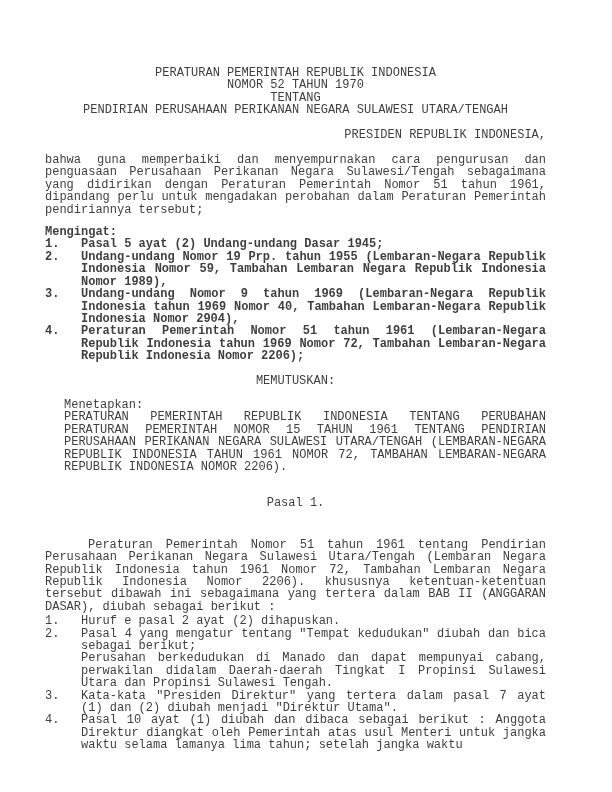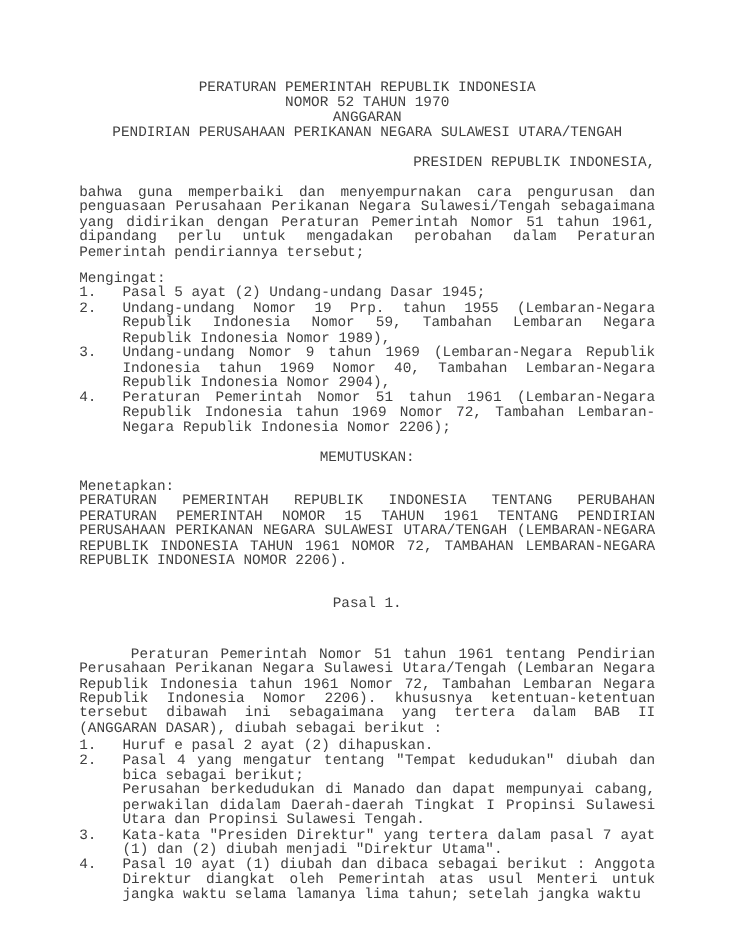--- a/index.html
+++ b/index.html
@@ -1,48 +1,48 @@
 <!DOCTYPE html>
 <html><head>
 <meta charset="utf-8">
 <style>
   html, body { margin: 0; padding: 0; background: #ffffff; }
   body { width: 612px; height: 792px; overflow: hidden; }
   .page {
     box-sizing: border-box;
     width: 612px; height: 792px;
-    padding: 67px 66px 0 66px;
+    padding: 67px 66px 0 45px;
     background: #ffffff;
     font-family: "Liberation Mono", "DejaVu Sans Mono", monospace;
     font-size: 12px;
     line-height: 12.4px;
     color: #3f3f3f;
   }
   .center  { text-align: center; }
   .justify { text-align: justify; }
   .indent  { text-indent: 43px; margin-top: 29px; }
   .issuer        { margin-top: 12px; text-align: right; }
   .sec-menimbang { margin-top: 13px; }
-  .sec-mengingat { margin-top: 10px; }
+  .sec-mengingat { margin-top: 10px; font-weight: bold; }
   .h-memutuskan  { margin-top: 12px; }
-  .sec-menetapkan{ margin-top: 12px; }
+  .sec-menetapkan{ margin-top: 12px; margin-left: 19px; }
   .h-pasal       { margin-top: 24px; }
   .items         { margin-top: 2px; }
   .li { position: relative; padding-left: 36px; }
   .li .num { position: absolute; left: 0; top: 0; }
 </style>
 </head>
 <body>
 
 <div class="page">
 
   <div class="center">
     <div>PERATURAN PEMERINTAH REPUBLIK INDONESIA</div>
     <div>NOMOR 52 TAHUN 1970</div>
-    <div>ANGGARAN</div>
+    <div>TENTANG</div>
     <div>PENDIRIAN PERUSAHAAN PERIKANAN NEGARA SULAWESI UTARA/TENGAH</div>
   </div>
 
   <div class="center issuer">PRESIDEN REPUBLIK INDONESIA,</div>
 
   <div class="sec-menimbang">
     <div class="justify">bahwa guna memperbaiki dan menyempurnakan cara pengurusan dan penguasaan Perusahaan Perikanan Negara Sulawesi/Tengah sebagaimana yang didirikan dengan Peraturan Pemerintah Nomor 51 tahun 1961, dipandang perlu untuk mengadakan perobahan dalam Peraturan Pemerintah pendiriannya tersebut;</div>
   </div>
 
   <div class="sec-mengingat">

